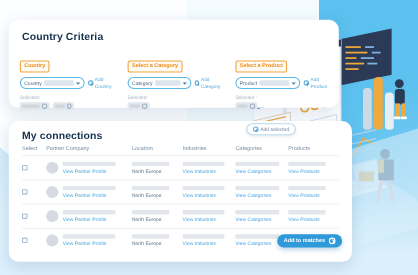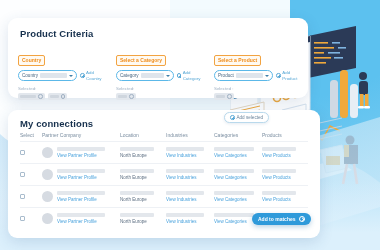--- a/index.html
+++ b/index.html
@@ -250,21 +250,21 @@
       <path d="M114,127 L128,127 L128,146 L114,146 Z" fill="#2b3a57"></path>
       <rect x="114" y="127" width="5" height="12" fill="#f0a93c"></rect>
       <line x1="117" y1="146" x2="113" y2="166" stroke="#f2b2a8" stroke-width="2.6"></line>
       <line x1="124" y1="146" x2="127" y2="166" stroke="#f2b2a8" stroke-width="2.6"></line>
     </svg>
   </div>
 
   <div class="bg-bottom-wash"></div>
 
   <div class="card" id="search-card">
-    <div class="card-title">Product Criteria</div>
+    <div class="card-title">Country Criteria</div>
 
     <div class="filters">
 
       <div class="fcol">
         <span class="fbadge">Country</span>
         <div class="frow">
           <div class="fselect">
             <span class="lbl">Country</span>
             <span class="fill"></span>
             <span class="chev"></span>

